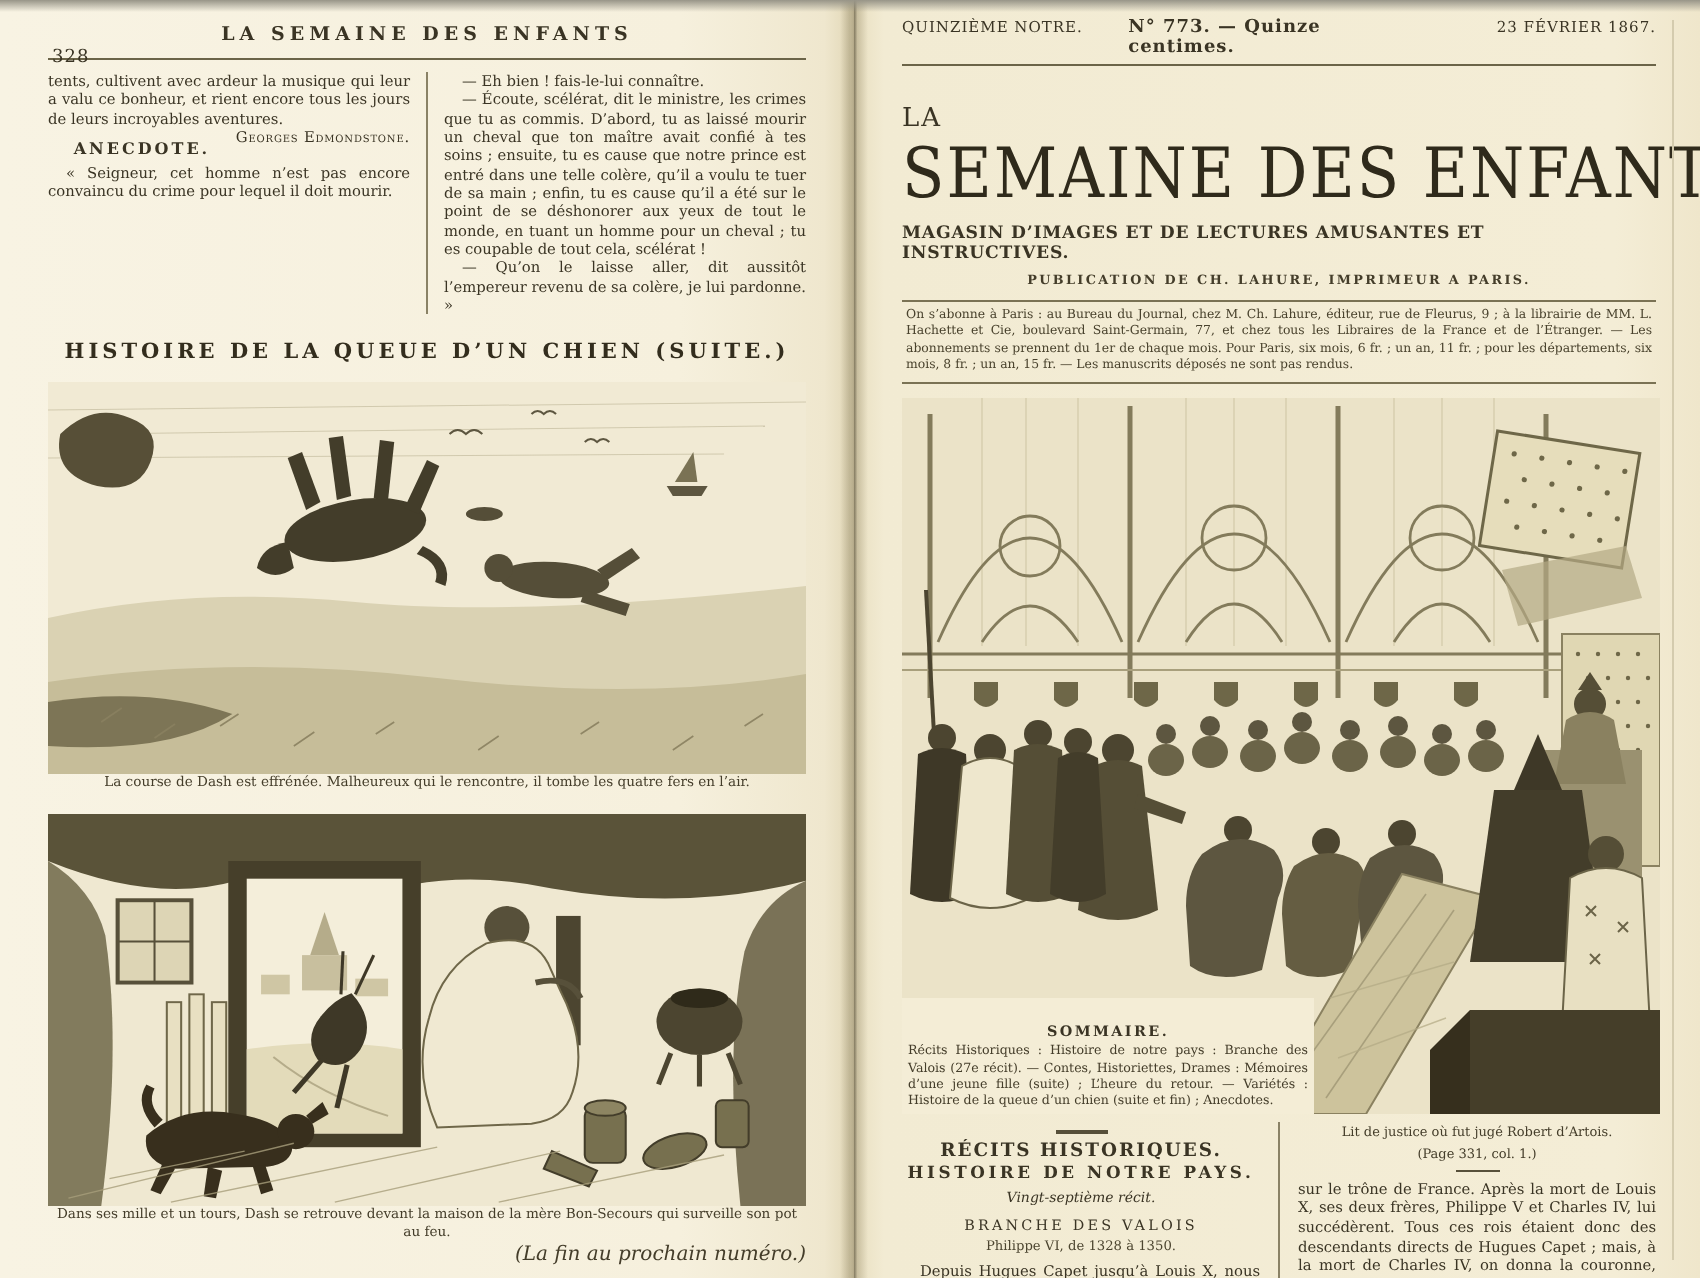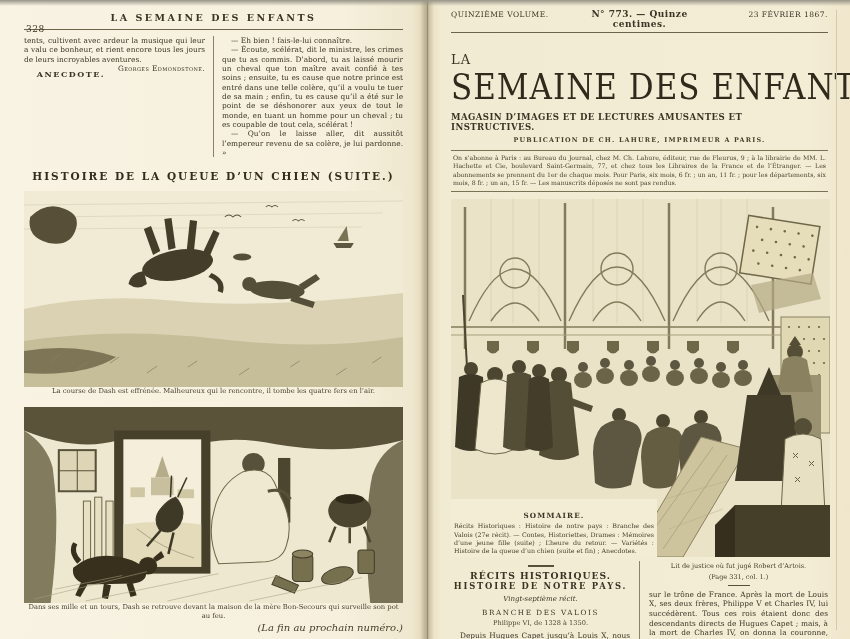--- a/index.html
+++ b/index.html
@@ -49,21 +49,21 @@
   .figure1{margin-top:5px;}
   .figure2{margin-top:11px;}
   .engraving{display:block;width:100%;height:auto;}
   .fig1 svg{height:196px;}
   .note-line{font-style:italic;font-size:10px;text-align:right;margin-top:1px;color:#443d2a;}
 
   
   .rp-inner{position:relative;padding:9px 22px 0 26px;}
   .rp-header{display:flex;align-items:baseline;font-size:7.5px;}
   .rp-volume{width:30%;letter-spacing:.5px;}
-  .rp-issue{width:40%;text-align:center;font-weight:bold;font-size:9px;letter-spacing:.5px;}
+  .rp-issue{width:40%;font-weight:bold;font-size:9px;letter-spacing:.5px;}
   .rp-date{width:30%;text-align:right;letter-spacing:.5px;}
   .rp-header-rule{margin-top:3px;border-top:1px solid #6b6448;}
   .mast-la{text-align:left;font-size:13px;letter-spacing:1px;margin-top:19px;}
   .mast-title{text-align:center;font-size:31px;letter-spacing:1px;white-space:nowrap;
     transform:scaleY(1.12);transform-origin:top center;color:#2f2a1b;margin-top:2px;}
   .mast-sub{font-weight:bold;font-size:8.6px;letter-spacing:.4px;margin-top:9px;}
   .mast-pub{text-align:center;font-weight:bold;font-size:6.4px;letter-spacing:1.2px;margin-top:4px;color:#443d2a;}
   .subscription{margin-top:6px;padding:3px 2px 4px 2px;border-top:1px solid #7a7254;border-bottom:1px solid #7a7254;
     font-size:6.2px;line-height:1.35;color:#49422d;}
   .illus3-wrap{position:relative;margin-top:7px;height:358px;}
@@ -95,20 +95,21 @@
         <span class="lp-pageno">328</span>
         <div class="lp-title">LA SEMAINE DES ENFANTS</div>
       </header>
       <hr class="rule lp-header-rule">
 
       <div class="lp-cols">
         <div class="lp-col lp-col1">
           <p class="just"><span>tents, cultivent avec ardeur la musique qui leur a valu ce bonheur, et rient encore tous les jours de leurs incroyables aventures.</span>
             <span class="sig">Georges Edmondstone.</span></p>
           <h3 class="anecdote-h">ANECDOTE.</h3>
+          <p class="just indent">« Seigneur, cet homme n’est pas encore convaincu du crime pour lequel il doit mourir.</p>
         </div>
         <div class="lp-col lp-col2">
           <p class="just indent">— Eh bien ! fais-le-lui connaître.</p>
           <p class="just indent">— Écoute, scélérat, dit le ministre, les crimes que tu as commis. D’abord, tu as laissé mourir un cheval que ton maître avait confié à tes soins ; ensuite, tu es cause que notre prince est entré dans une telle colère, qu’il a voulu te tuer de sa main ; enfin, tu es cause qu’il a été sur le point de se déshonorer aux yeux de tout le monde, en tuant un homme pour un cheval ; tu es coupable de tout cela, scélérat !</p>
           <p class="just indent">— Qu’on le laisse aller, dit aussitôt l’empereur revenu de sa colère, je lui pardonne. »</p>
         </div>
       </div>
 
       <h2 class="story-heading">HISTOIRE DE LA QUEUE D’UN CHIEN (SUITE.)</h2>
 
@@ -234,21 +235,21 @@
         </svg>
         <figcaption class="caption">Dans ses mille et un tours, Dash se retrouve devant la maison de la mère Bon-Secours qui surveille son pot au feu.</figcaption>
         <div class="note-line">(La fin au prochain numéro.)</div>
       </figure>
     </div>
   </section>
 
   <section class="page page-right">
     <div class="rp-inner">
       <header class="rp-header">
-        <span class="rp-volume">QUINZIÈME VOLUME.</span>
+        <span class="rp-volume">QUINZIÈME NOTRE.</span>
         <span class="rp-issue">N° 773. — Quinze centimes.</span>
         <span class="rp-date">23 FÉVRIER 1867.</span>
       </header>
       <hr class="rule rp-header-rule">
 
       <div class="mast-la">LA</div>
       <h1 class="mast-title" style="margin:0;font-weight:normal;">SEMAINE DES ENFANTS</h1>
       <div class="mast-sub">MAGASIN D’IMAGES ET DE LECTURES AMUSANTES ET INSTRUCTIVES.</div>
       <div class="mast-pub">PUBLICATION DE CH. LAHURE, IMPRIMEUR A PARIS.</div>
 

